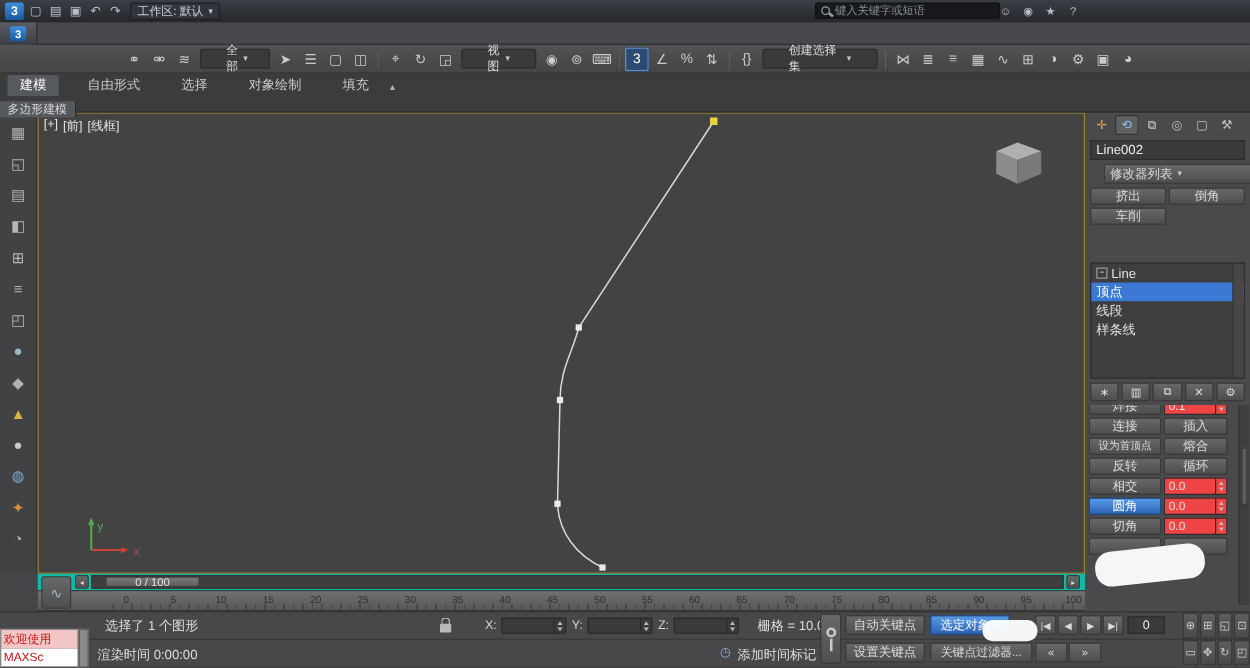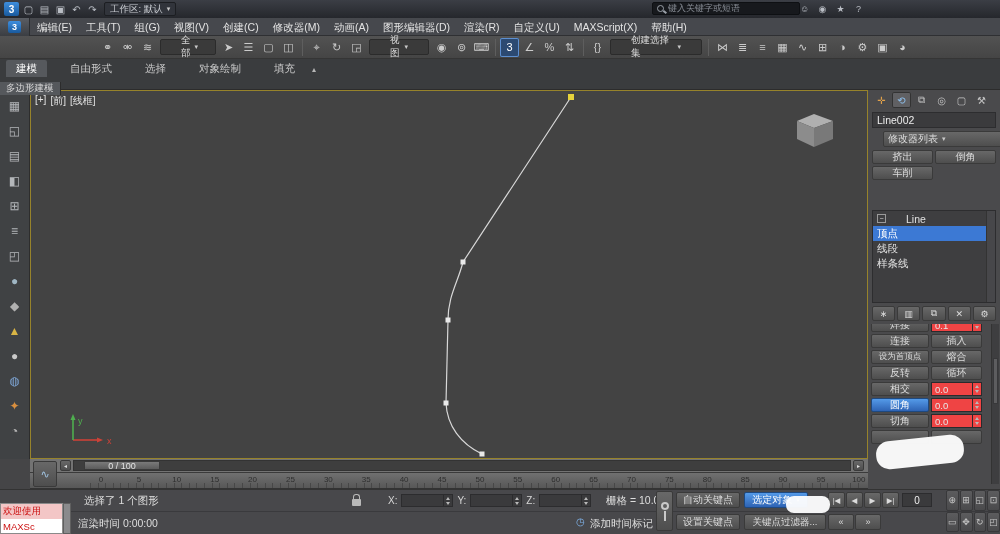--- a/index.html
+++ b/index.html
@@ -59,21 +59,21 @@
   #cmdtabs{display:flex;gap:1px;padding:2px 2px 1px 4px}
   .cmd-tab{width:19px;height:16px;display:flex;align-items:center;justify-content:center;font-size:10px;color:#c2c2c2;border-radius:2px}
   .cmd-tab.active{background:#606063;box-shadow:inset 0 0 0 1px #333}
   .btn{background:linear-gradient(#686868,#4e4e4e);border:1px solid #3a3a3a;border-radius:2px;color:#dcdcdc;display:flex;align-items:center;justify-content:center}
   .btn.blue{background:linear-gradient(#549ae8,#2e63b4);border-color:#1f497f;color:#fff}
   #objname{position:absolute;left:4px;top:22px;width:124px;height:16px;background:#3b3b3d;border:1px solid #2d2d2f;color:#ececec;font-size:10.5px;display:flex;align-items:center;padding:0 4px}
   #modlist{position:absolute;left:15px;top:41px;width:144px;height:16px;font-size:10px;justify-content:flex-start;padding:0 4px}
   #presets{position:absolute;left:4px;top:60px;width:124px;display:grid;grid-template-columns:1fr 1fr;gap:2px}
   .preset{height:14px;font-size:10px}
   #stack{position:absolute;left:4px;top:120px;width:124px;height:93px;background:#3e3e40;border:1px solid #2d2d2f;overflow:hidden}
-  .stk-row{height:15px;display:flex;align-items:center;font-size:10.5px;color:#e0e0e0;padding-left:4px;gap:20px}
+  .stk-row{height:15px;display:flex;align-items:center;font-size:10.5px;color:#e0e0e0;padding-left:4px;gap:3px}
   .stk-row.sub{}
   .stk-row.active{background:#3c79d4;color:#fff}
   .stk-exp{width:9px;height:9px;border:1px solid #9a9a9a;font-size:7px;line-height:7px;text-align:center;color:#ddd}
   .stk-exp::after{content:"−"}
   .stk-sb{position:absolute;right:0;top:0;width:9px;height:100%;background:#47474a;border-left:1px solid #333}
   #stacktools{position:absolute;left:4px;top:216px;width:124px;height:15px;display:flex;gap:2px}
   .st-icon{flex:1;height:15px;font-size:9px}
   #rollout{position:absolute;left:3px;top:234px;width:120px;height:163px;overflow:hidden;padding-right:9px}
   .ro-row{display:flex;gap:2px;margin-bottom:2px;height:14px}
   .ro-row.cut{margin-top:-6px}
@@ -83,21 +83,21 @@
   .spin{flex:1;display:flex;background:#ef4444;border:1px solid #2b2b2d;height:14px;align-items:center}
   .spin-val{flex:1;font-size:9.5px;color:#e6e6e6;padding-left:3px}
   .spin-ar{width:9px;height:100%;display:flex;flex-direction:column;border-left:1px solid #2b2b2d}
   .spin-ar i{flex:1;display:block;position:relative}
   .spin-ar i.up::after{content:"";position:absolute;left:1.5px;top:2px;border-left:2.5px solid transparent;border-right:2.5px solid transparent;border-bottom:3px solid #b9b9b9}
   .spin-ar i.down::after{content:"";position:absolute;left:1.5px;top:1px;border-left:2.5px solid transparent;border-right:2.5px solid transparent;border-top:3px solid #b9b9b9}
   #ro-sb{position:absolute;right:1px;top:234px;width:8px;height:160px;background:#3e3e40;border-left:1px solid #333}
   #ro-sb .thumb{position:absolute;left:1px;top:34px;width:5px;height:46px;background:#5d5d5f;border:1px solid #38383a}
 
   
-  #tslider{position:absolute;left:30px;top:459px;width:838px;height:14px;background:#737373;display:flex;align-items:flex-start;padding:1px 4px 1px 30px;gap:2px;border-bottom:1px solid #3a3a3a}
+  #tslider{position:absolute;left:30px;top:459px;width:838px;height:14px;background:#14b8a6;display:flex;align-items:flex-start;padding:1px 4px 1px 30px;gap:2px;border-bottom:1px solid #3a3a3a}
   .ts-arrow{width:11px;height:11px;font-size:6px}
   .ts-track{flex:1;height:11px;background:#3e3e3e;border:1px solid #333;position:relative}
   .ts-thumb{position:absolute;left:10px;top:0;width:76px;height:9px;background:linear-gradient(#7a7a7a,#5b5b5b);border:1px solid #3a3a3a;color:#e2e2e2;font-size:9px;display:flex;align-items:center;justify-content:center}
   #ruler{position:absolute;left:30px;top:473px;width:838px;height:16px;background:linear-gradient(#707070,#575757);border-bottom:1px solid #333}
   #ruler::before{content:"";position:absolute;left:60px;right:8px;bottom:0;height:5px;background:repeating-linear-gradient(90deg,#474747 0 1px,transparent 1px 7.6px)}
   #ticks{position:absolute;left:60px;top:2px;width:780px;display:flex;justify-content:space-between}
   .tick{width:22px;text-align:center;font-size:8px;color:#2e2e2e}
   #minicurve{position:absolute;left:33px;top:461px;width:24px;height:26px;z-index:6;font-size:11px;color:#9fc0dd}
   #cornerfill{position:absolute;left:0;top:459px;width:30px;height:30px;background:#454547}
 
@@ -167,35 +167,20 @@
       <span class="qa-btn">◉</span>
       <span class="qa-btn">★</span>
       <span class="qa-btn">?</span>
     </div>
 </div>
 
 <div id="menubar">
   <div class="appbtn">
     <span class="logo" style="width:13px;height:12px;font-size:9px">3</span>
   </div>
-  <div class="menus">
-
-  <span class="menu-item">编辑(E)</span>
-      <span class="menu-item">工具(T)</span>
-      <span class="menu-item">组(G)</span>
-      <span class="menu-item">视图(V)</span>
-      <span class="menu-item">创建(C)</span>
-      <span class="menu-item">修改器(M)</span>
-      <span class="menu-item">动画(A)</span>
-      <span class="menu-item">图形编辑器(D)</span>
-      <span class="menu-item">渲染(R)</span>
-      <span class="menu-item">自定义(U)</span>
-      <span class="menu-item">MAXScript(X)</span>
-      <span class="menu-item">帮助(H)</span>
-    </div>
 </div>
 
 <div id="toolbar">
   <div class="grp">
       <span class="tb-icon">⚭</span>
       <span class="tb-icon">⚮</span>
       <span class="tb-icon">≋</span>
     </div>
   <div class="tb-dd dd-filter caret">
     <span>全部</span>

